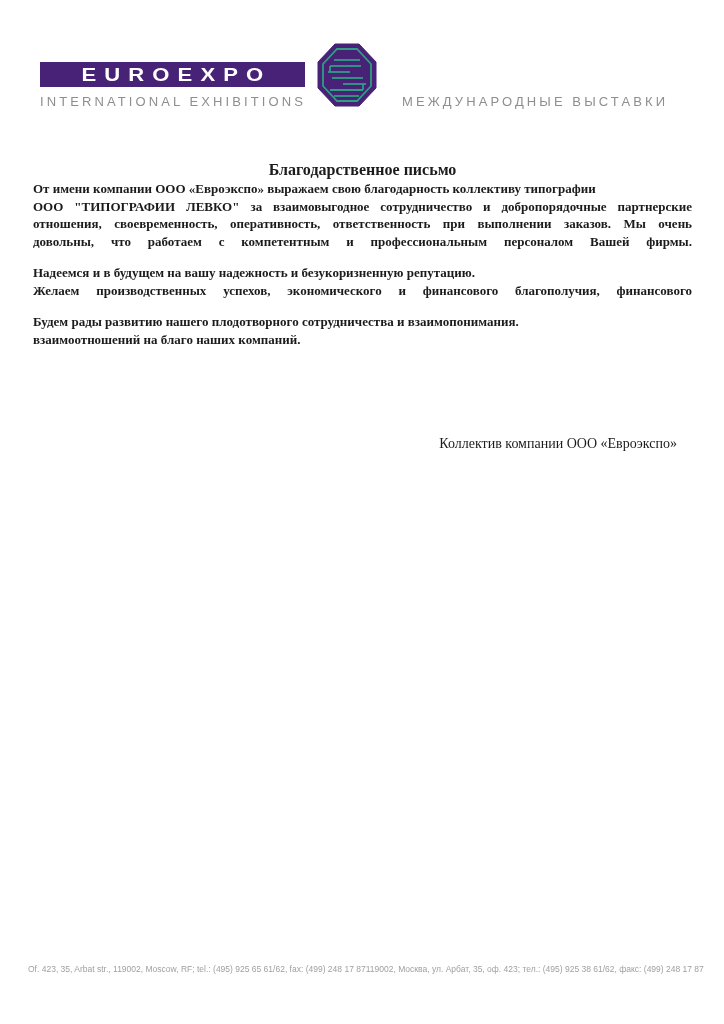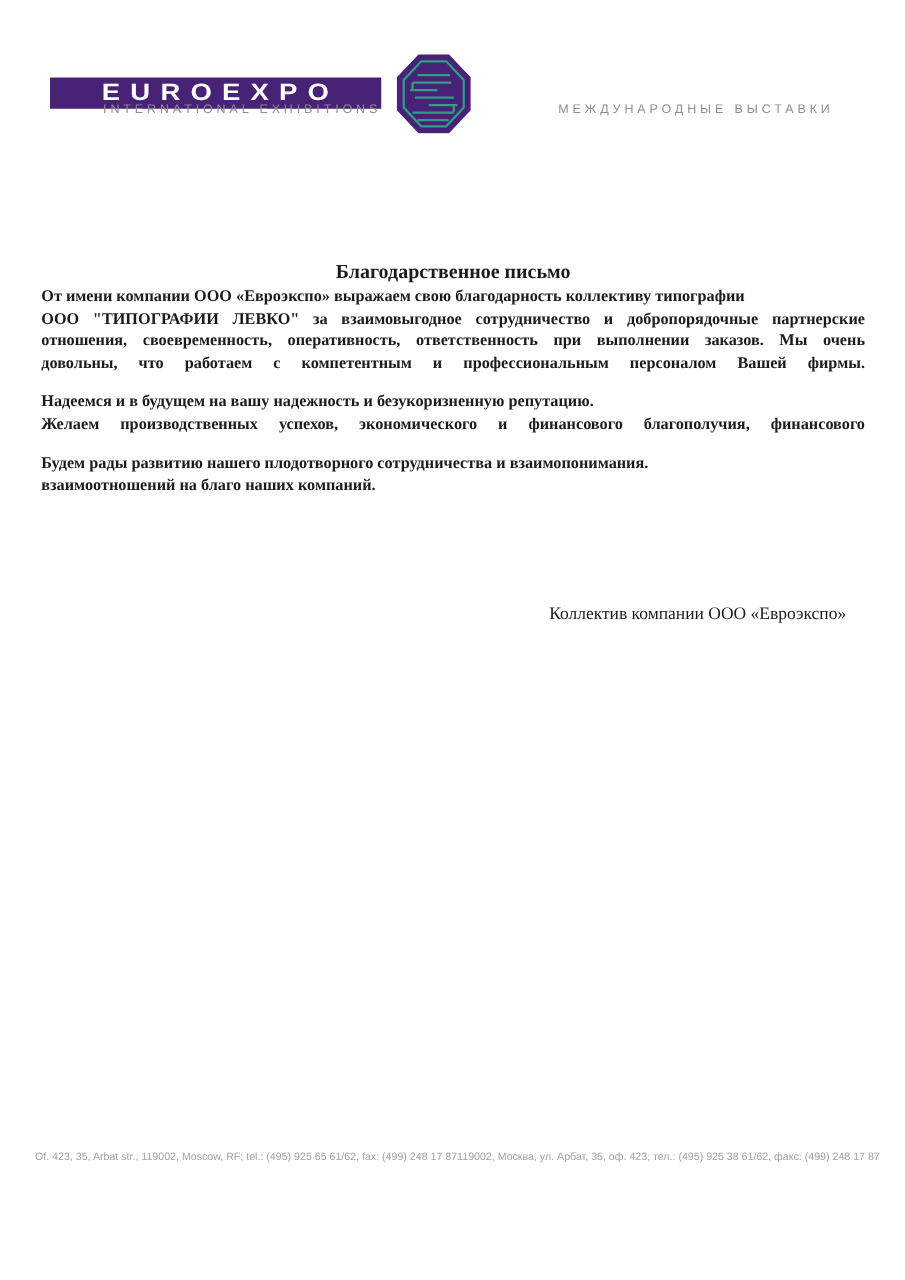--- a/index.html
+++ b/index.html
@@ -36,25 +36,25 @@
     font-weight: bold;
     font-size: 19px;
     line-height: 25px;
     letter-spacing: 7px;
     text-indent: 7px; 
     transform: scaleX(1.16);
     white-space: nowrap;
   }
   .banner-caption {
     position: absolute;
-    top: 82px;
+    top: 94px;
     width: 265px;
     text-align: right;
     font-family: "Liberation Sans", sans-serif;
-    font-size: 10px;
+    font-size: 13px;
     letter-spacing: 3.1px;
     color: #8e8e8e;
     white-space: nowrap;
   }
   .caption-left  { left: 40px; }
   .caption-right { left: 402px; }
   .logo {
     position: absolute;
     left: 317px;
     top: 43px;
@@ -63,21 +63,20 @@
   }
 
   
   .content {
     position: absolute;
     top: 160px;
     left: 33px;
     width: 659px;
   }
   .doc-title {
-    margin-top: 48px;
     text-align: center;
     font-size: 16px;
     line-height: 20px;
     font-weight: bold;
   }
   .body-text { font-size: 13px; font-weight: bold; }
   .line { line-height: 17.5px; text-align: left; }
   .jline { line-height: 17.5px; text-align: justify; text-align-last: justify; }
   .para-gap { margin-top: 14px; }
   .signature {
@@ -85,21 +84,21 @@
     text-align: right;
     padding-right: 15px;
     font-size: 14px;
     font-weight: normal;
     line-height: 18px;
   }
 
   
   .footer {
     position: absolute;
-    top: 920px;
+    top: 964px;
     left: 28px;
     right: 27px;
     display: flex;
     justify-content: space-between;
     font-family: "Liberation Sans", sans-serif;
     font-size: 8.5px;
     color: #a0a0a0;
     white-space: nowrap;
   }
 </style>

